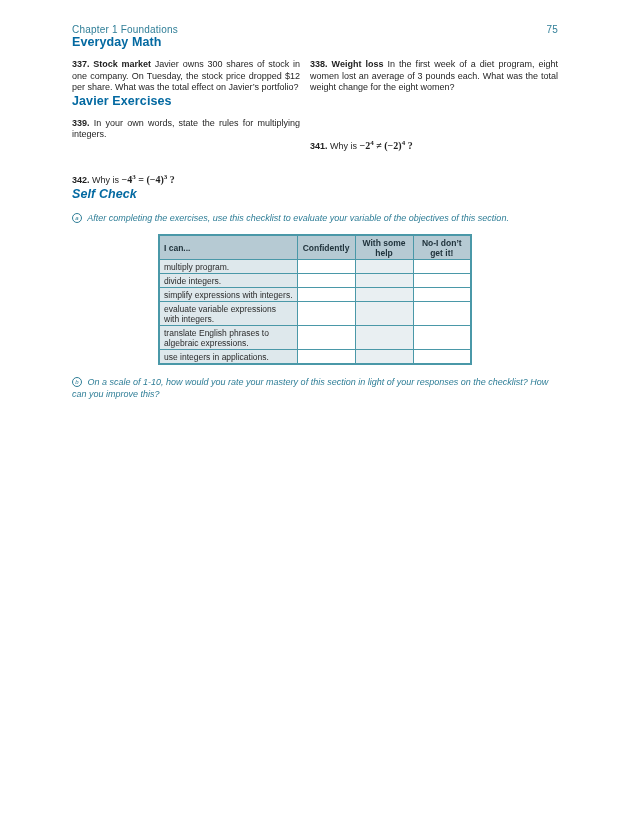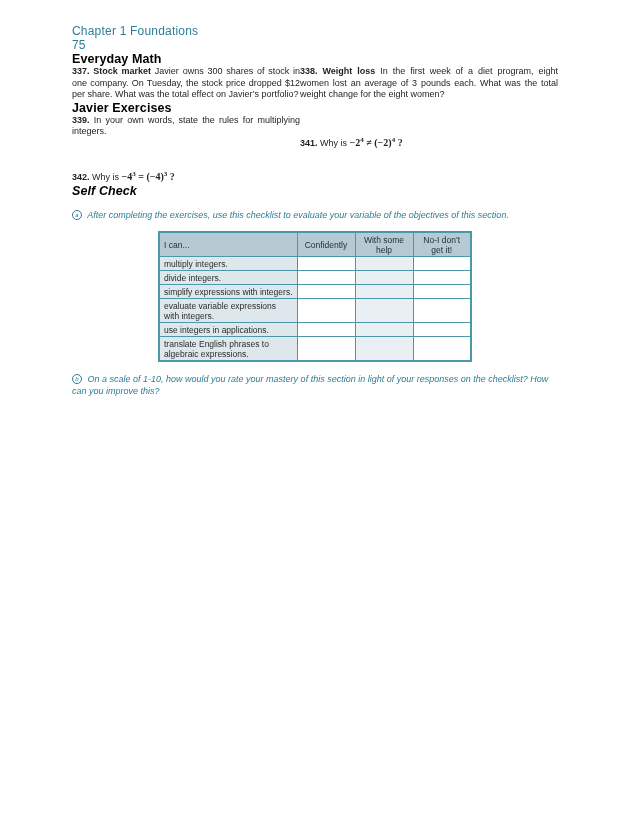--- a/index.html
+++ b/index.html
@@ -12,41 +12,42 @@
     color: #1f1f1f;
     box-sizing: border-box;
     padding: 24px 72px 0 72px;
     overflow: hidden;
   }
   
   .running-head {
     display: flex;
     justify-content: space-between;
     align-items: baseline;
-    font-size: 12px;
+    font-size: 10px;
     color: #2f7e97;
     letter-spacing: 0.2px;
-    flex-direction: column;
   }
   
   h2.section-heading {
     font-size: 12.5px;
     font-weight: bold;
-    color: #000000;
+    color: #0369a1;
     margin: 0;
     letter-spacing: 0.1px;
   }
   .heading-everyday { margin-top: 23px; }
   .heading-writing  { margin-top: 17px; }
   .heading-selfcheck{ margin-top: 17px; font-style: italic; }
 
   
   .ex-grid {
     display: grid;
     grid-template-columns: 228px 1fr;
+    column-gap: 10px;
+    margin-top: 10px;
   }
   .ex-text {
     margin: 0;
     font-size: 9px;
     line-height: 11.5px;
     text-align: justify;
   }
   .ex-num, .ex-bold { font-weight: bold; }
   .math-row { margin-top: 22px; }
   .math {
@@ -99,21 +100,21 @@
   table.checklist col.c-opt   { width: 58px;  }
   table.checklist th, table.checklist td {
     border: 1px solid #4a98a8;
     padding: 1.5px 4px;
     vertical-align: middle;
     box-sizing: border-box;
   }
   table.checklist thead th {
     background: #b6cad3;
     color: #20333c;
-    font-weight: normal;
+    font-weight: bold;
     text-align: center;
     height: 20px;
   }
   table.checklist thead th.h-label { text-align: left; }
   table.checklist td.label-cell { background: #dee8ec; }
   table.checklist td.opt-mid    { background: #e9eff2; }
   table.checklist td.opt-plain  { background: #ffffff; }
 </style>
 </head>
 <body>
@@ -177,21 +178,21 @@
     <thead>
       <tr>
         <th class="h-label">I can...</th>
         <th>Confidently</th>
         <th>With some help</th>
         <th>No-I don’t get it!</th>
       </tr>
     </thead>
     <tbody>
       <tr>
-        <td class="label-cell">multiply integers.</td>
+        <td class="label-cell">multiply program.</td>
         <td class="opt-plain"></td>
         <td class="opt-mid"></td>
         <td class="opt-plain"></td>
       </tr>
       <tr>
         <td class="label-cell">divide integers.</td>
         <td class="opt-plain"></td>
         <td class="opt-mid"></td>
         <td class="opt-plain"></td>
       </tr>
@@ -201,27 +202,27 @@
         <td class="opt-mid"></td>
         <td class="opt-plain"></td>
       </tr>
       <tr>
         <td class="label-cell">evaluate variable expressions with integers.</td>
         <td class="opt-plain"></td>
         <td class="opt-mid"></td>
         <td class="opt-plain"></td>
       </tr>
       <tr>
+        <td class="label-cell">translate English phrases to algebraic expressions.</td>
+        <td class="opt-plain"></td>
+        <td class="opt-mid"></td>
+        <td class="opt-plain"></td>
+      </tr>
+      <tr>
         <td class="label-cell">use integers in applications.</td>
-        <td class="opt-plain"></td>
-        <td class="opt-mid"></td>
-        <td class="opt-plain"></td>
-      </tr>
-      <tr>
-        <td class="label-cell">translate English phrases to algebraic expressions.</td>
         <td class="opt-plain"></td>
         <td class="opt-mid"></td>
         <td class="opt-plain"></td>
       </tr>
     </tbody>
   </table>
 
   <p class="note">
     <span class="circ">b</span>
     <span>On a scale of 1-10, how would you rate your mastery of this section in light of your responses on the checklist? How can you improve this?</span>

